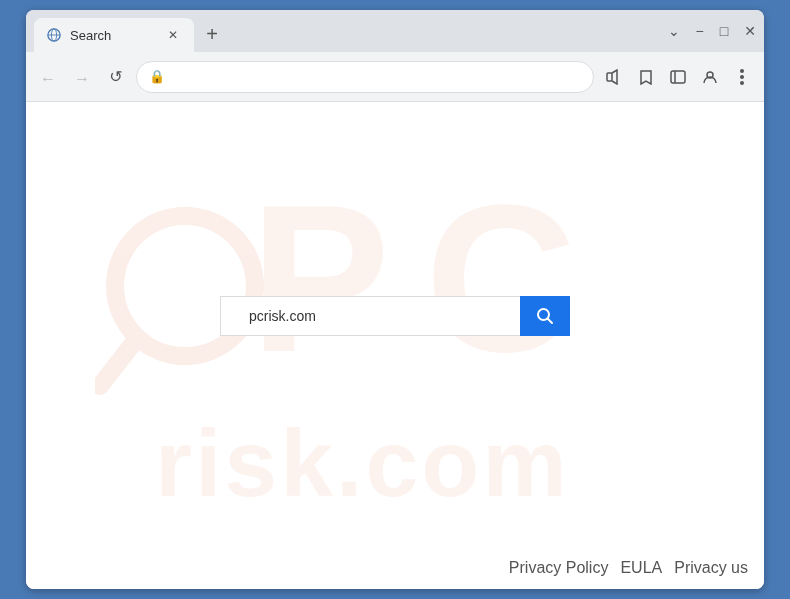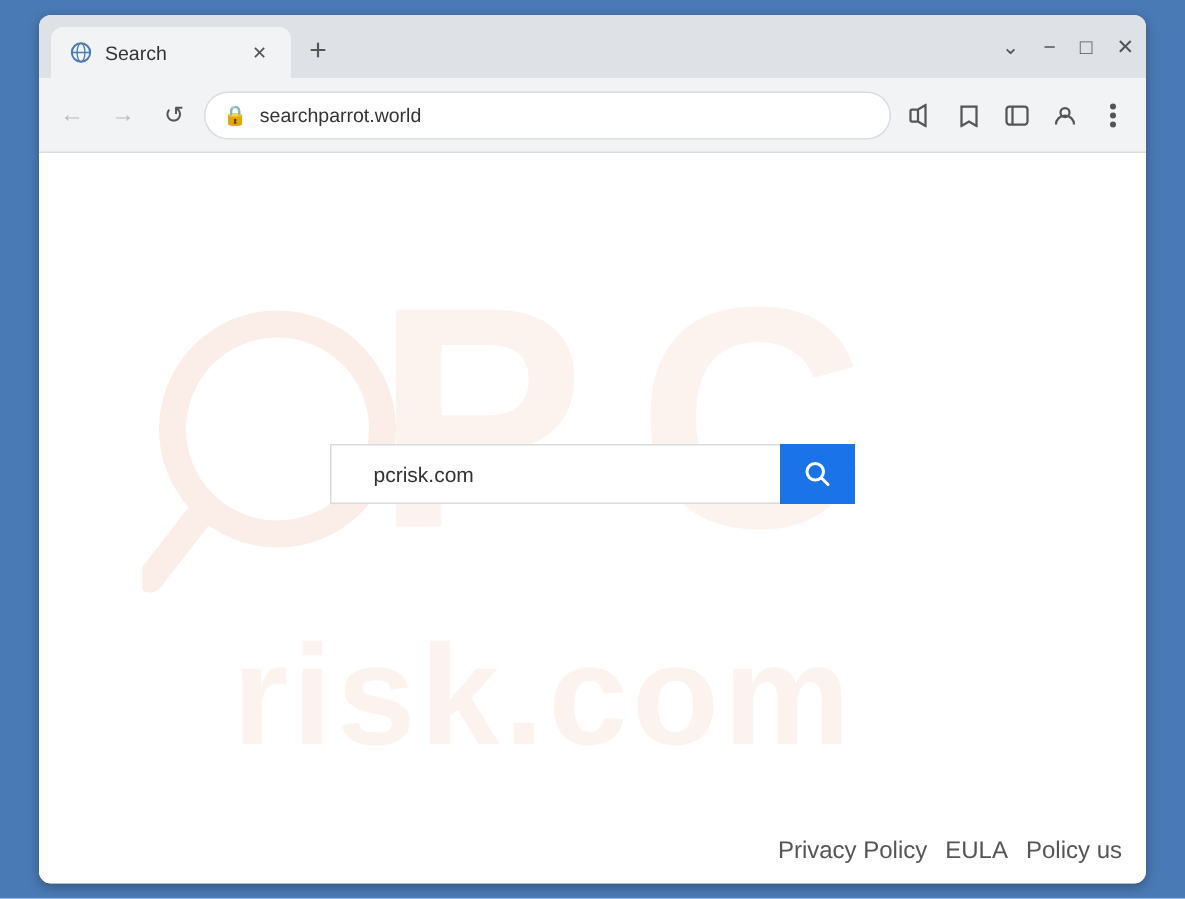--- a/index.html
+++ b/index.html
@@ -297,21 +297,20 @@
     </div>
     <div class="nav-btn disabled">
       <span>→</span>
     </div>
     <div class="nav-btn">
       <span>↺</span>
     </div>
 
     <div class="address-input-wrap">
       <span class="lock-icon">🔒</span>
-      <span class="address-text">searchparrot.world</span>
     </div>
 
     <div class="address-actions">
       <div class="addr-icon-btn">
 
         <svg width="16" height="16" viewBox="0 0 16 16" fill="none">
           <path d="M6 4L11 1v14L6 12" stroke="#555" stroke-width="1.5" fill="none"></path>
           <rect x="1" y="4" width="5" height="8" rx="1" stroke="#555" stroke-width="1.5" fill="none"></rect>
         </svg>
       </div>
@@ -364,17 +363,17 @@
         <svg width="18" height="18" viewBox="0 0 18 18" fill="none" xmlns="http://www.w3.org/2000/svg">
           <circle cx="7.5" cy="7.5" r="5.5" stroke="white" stroke-width="2" fill="none"></circle>
           <line x1="11.5" y1="11.5" x2="16" y2="16" stroke="white" stroke-width="2" stroke-linecap="round"></line>
         </svg>
       </button>
     </div>
 
     <div class="page-footer">
       <a class="footer-link">Privacy Policy</a>
       <a class="footer-link">EULA</a>
-      <a class="footer-link">Policy us</a>
+      <a class="footer-link">Privacy us</a>
     </div>
 
   </div>
 </div>
 
 </body></html>

